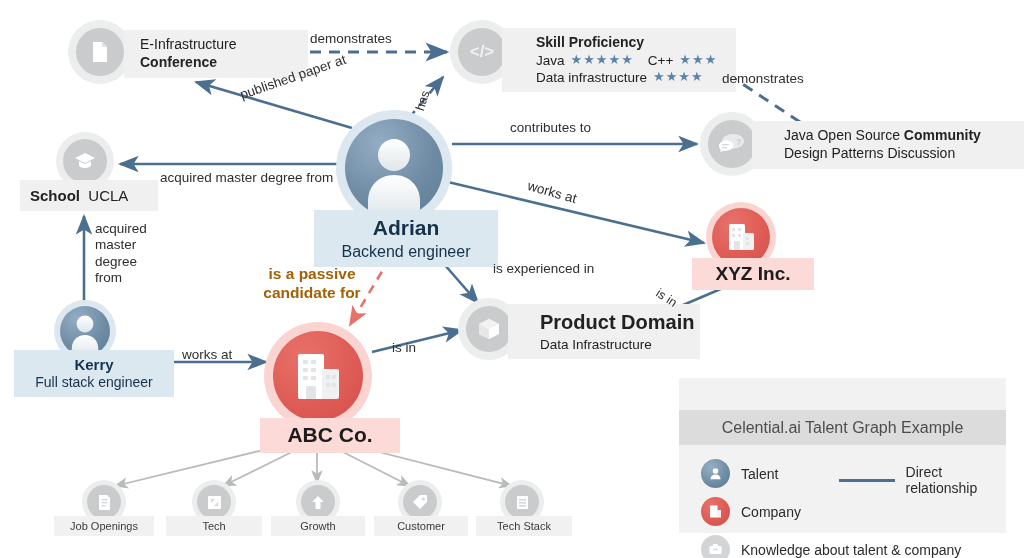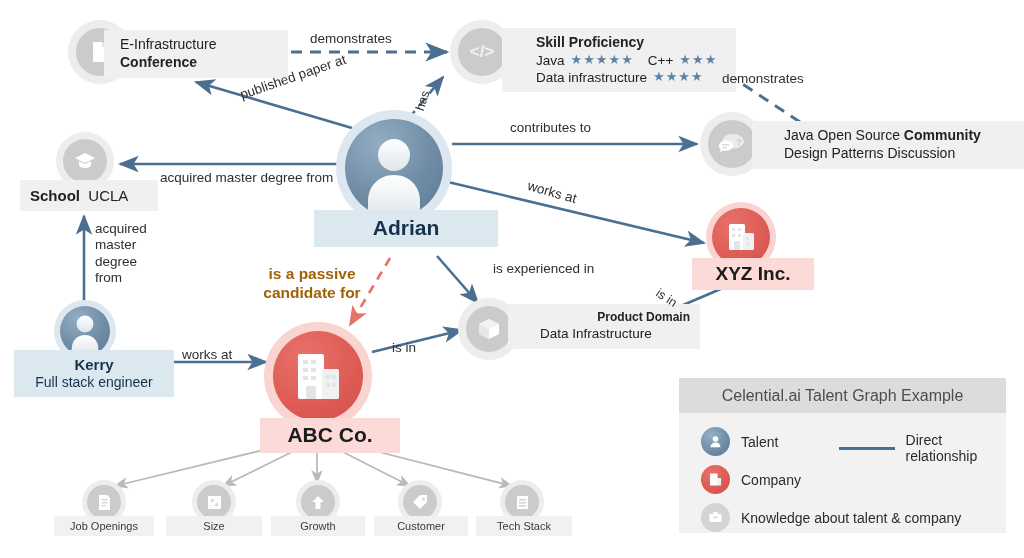--- a/index.html
+++ b/index.html
@@ -33,21 +33,21 @@
   .edge-label.wrap{white-space:normal;width:72px;line-height:1.22;}
   .edge-label.rot-pp{transform:rotate(-19deg);transform-origin:left top;}
   .edge-label.rot-has{transform:rotate(-72deg);transform-origin:left top;}
   .edge-label.rot-wa{transform:rotate(16deg);transform-origin:left top;}
   .edge-label.rot-isin{transform:rotate(33deg);transform-origin:left top;}
   .edge-label.passive{color:#a16207;font-weight:bold;font-size:15.5px;line-height:1.22;white-space:normal;width:130px;text-align:center;}
 
   
   #legend{position:absolute;left:679px;top:378px;width:327px;height:155px;background:#f2f2f2;}
   #legend .lg-title{height:35px;background:#dcdcdc;display:flex;align-items:center;justify-content:center;
-      font-size:16px;color:#4d4d4d;}
+      font-size:16px;color:#4d4d4d;margin-top:32px;}
   #legend .lg-rows{position:relative;height:120px;}
   .lg-row{position:absolute;display:flex;align-items:center;gap:11px;}
   .lg-ic{width:29px;height:29px;border-radius:50%;display:flex;align-items:center;justify-content:center;flex:0 0 auto;}
   .lg-ic.talent{background:radial-gradient(circle at 35% 28%,#94b0c6 0%,#6e8ba4 60%,#5a7892 100%);}
   .lg-ic.company{background:radial-gradient(circle at 35% 28%,#e8716a 0%,#dc5a53 60%,#d14f49 100%);}
   .lg-ic.know{background:#d3d4d5;}
   .lg-txt{font-size:14px;color:#2b2b2b;}
   .lg-line{width:62px;height:0;border-top:3px solid #4b6f91;}
   .lg-dash{width:62px;height:0;border-top:3px dashed #4b6f91;}
 </style>
@@ -104,21 +104,21 @@
 
   <div class="node" style="left:68px;top:20px;">
     <div class="ring ring-know" style="left:0;top:0;width:64px;height:64px;">
       <div class="disc" style="width:48px;height:48px;">
         <svg width="22" height="24" viewBox="0 0 22 24">
             <path d="M4 2h9l5 5v15H4z" fill="#fff"></path>
             <path d="M13 2v5h5" fill="#e3e4e5"></path>
           </svg>
       </div>
     </div>
-    <div class="label lab-know" style="left:36px;top:10px;width:158px;padding-left:16px;">
+    <div class="label lab-know" style="left:56px;top:10px;width:158px;padding-left:16px;">
       <div>E-Infrastructure</div>
       <div class="t-bold">Conference</div>
     </div>
   </div>
 
   <div class="node" style="left:450px;top:20px;">
     <div class="ring ring-know" style="left:0;top:0;width:64px;height:64px;">
       <div class="disc" style="width:48px;height:48px;color:#f2f2f2;font-size:17px;font-weight:bold;">&lt;/&gt;</div>
     </div>
     <div class="label lab-know" style="left:52px;top:8px;width:190px;padding-left:34px;font-size:13.5px;">
@@ -164,20 +164,21 @@
               <linearGradient id="gA" x1="0" y1="0" x2="0" y2="1">
             <stop offset="0" stop-color="#ffffff"></stop>
                 <stop offset="1" stop-color="#dfe6ea"></stop>
           </linearGradient>
             </defs>
         </svg>
       </div>
     </div>
     <div class="label lab-talent" style="left:-22px;top:100px;width:160px;">
       <div class="t-bold" style="font-size:21px;">Adrian</div>
+      <div style="font-size:16px;">Backend engineer</div>
     </div>
   </div>
 
   <div class="node" style="left:56px;top:132px;">
     <div class="ring ring-know" style="left:0;top:0;width:58px;height:58px;">
       <div class="disc" style="width:44px;height:44px;">
         <svg width="22" height="18" viewBox="0 0 22 18">
           <path d="M11 1 21 6l-10 5L1 6z" fill="#fff"></path>
           <path d="M5 9v4c0 1.6 2.7 3 6 3s6-1.4 6-3V9l-6 3z" fill="#fff"></path>
         </svg>
@@ -214,21 +215,21 @@
     <div class="ring ring-know" style="left:0;top:0;width:62px;height:62px;">
       <div class="disc" style="width:46px;height:46px;">
         <svg width="24" height="24" viewBox="0 0 24 24">
           <path d="M12 2 22 7v10l-10 5L2 17V7z" fill="#fff"></path>
           <path d="M12 2 22 7l-10 5L2 7z" fill="#f2f2f2"></path>
           <path d="M12 12v10L2 17V7z" fill="#e6e7e8"></path>
         </svg>
       </div>
     </div>
     <div class="label lab-know" style="left:50px;top:6px;width:150px;padding-left:32px;font-size:13.5px;">
-      <div class="t-bold" style="font-size:12px;text-align:right;">Product Domain</div>
+      <div class="t-bold" style="font-size:20px;text-align:right;">Product Domain</div>
       <div>Data Infrastructure</div>
     </div>
   </div>
 
   <div class="node" style="left:264px;top:322px;">
     <div class="ring ring-comp" style="left:0;top:0;width:108px;height:108px;">
       <div class="disc" style="width:90px;height:90px;">
         <svg width="52" height="50" viewBox="0 0 52 50">
           <rect x="6" y="3" width="26" height="45" rx="2" fill="#fff"></rect>
           <rect x="30" y="18" width="17" height="30" rx="2" fill="#f0f1f1"></rect>
@@ -291,21 +292,21 @@
   <div class="node" style="left:192px;top:480px;">
     <div class="ring ring-know" style="left:0;top:0;width:44px;height:44px;">
       <div class="disc" style="width:34px;height:34px;">
         <svg width="17" height="17" viewBox="0 0 17 17">
             <rect x="2" y="2" width="13" height="13" fill="#fff"></rect>
             <path d="M5 5h4L5 9z" fill="#d5d7d8"></path>
             <path d="M12 12H8l4-4z" fill="#d5d7d8"></path>
           </svg>
       </div>
     </div>
-    <div class="label lab-small" style="left:-26px;top:36px;width:80px;">Size</div>
+    <div class="label lab-small" style="left:-26px;top:36px;width:80px;">Tech</div>
   </div>
 
   <div class="node" style="left:296px;top:480px;">
     <div class="ring ring-know" style="left:0;top:0;width:44px;height:44px;">
       <div class="disc" style="width:34px;height:34px;">
         <svg width="16" height="17" viewBox="0 0 16 17">
             <path d="M8 2l6 6h-3.5v7h-5V8H2z" fill="#fff"></path>
           </svg>
       </div>
     </div>

